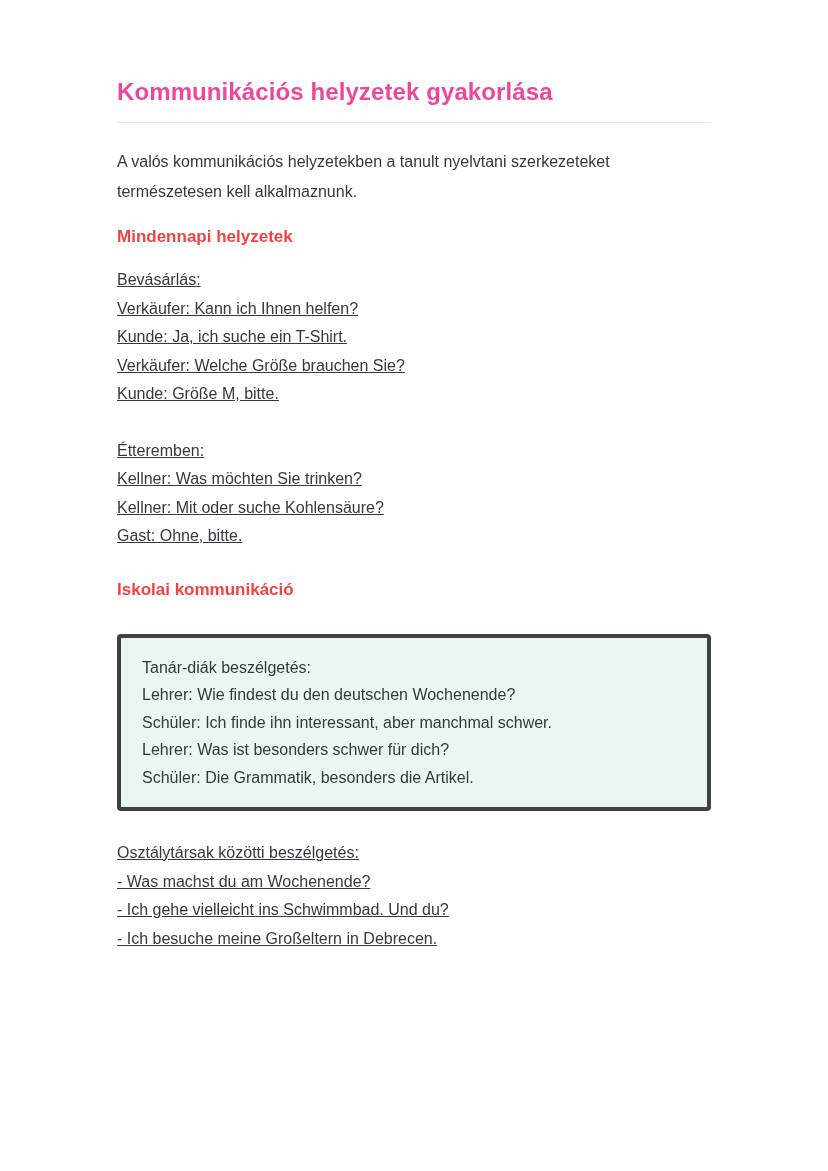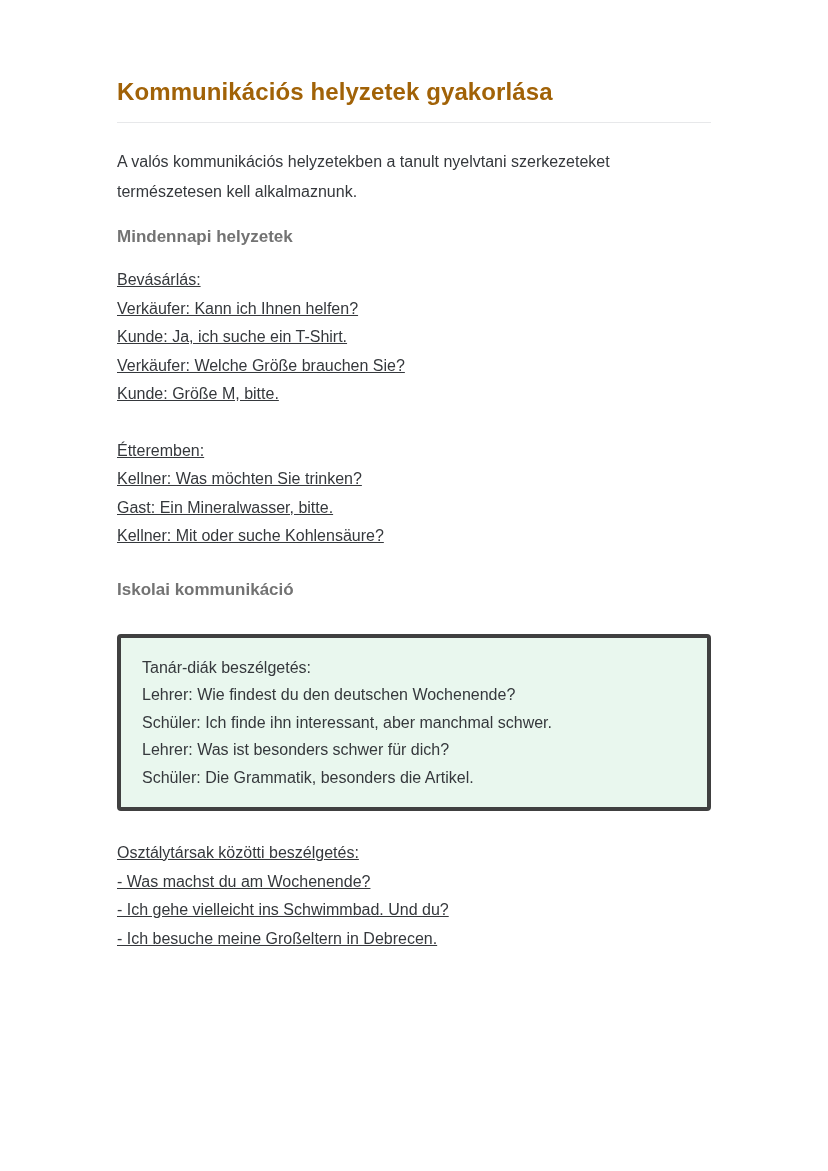--- a/index.html
+++ b/index.html
@@ -18,40 +18,40 @@
     box-sizing: border-box;
     width: 594px;
     margin-left: 117px;
     padding-top: 76px;
   }
   h1.doc-title {
     margin: 0 0 14px 0;
     font-size: 24px;
     line-height: 32px;
     font-weight: 700;
-    color: #a16207;
+    color: #ec4899;
     letter-spacing: 0.1px;
   }
   .title-rule {
     height: 0;
     border: none;
     border-top: 1px solid #e7e8ea;
     margin: 0 0 24px 0;
   }
   p.intro {
     margin: 0 0 8px 0;
     font-size: 16px;
     line-height: 29.5px;
   }
   h3.section-heading {
     margin: 20px 0 18px 0;
     font-size: 17px;
     line-height: 22px;
     font-weight: 700;
-    color: #737373;
+    color: #ef4444;
   }
   .block {
     margin: 0 0 28px 0;
     font-size: 16px;
     line-height: 28.5px;
     text-decoration: underline;
   }
   .block .line {
     display: block;
   }
@@ -86,22 +86,22 @@
     <span class="line">Bevásárlás:</span>
     <span class="line">Verkäufer: Kann ich Ihnen helfen?</span>
     <span class="line">Kunde: Ja, ich suche ein T-Shirt.</span>
     <span class="line">Verkäufer: Welche Größe brauchen Sie?</span>
     <span class="line">Kunde: Größe M, bitte.</span>
   </div>
 
   <div class="block">
     <span class="line">Étteremben:</span>
     <span class="line">Kellner: Was möchten Sie trinken?</span>
-    <span class="line">Gast: Ein Mineralwasser, bitte.</span>
     <span class="line">Kellner: Mit oder suche Kohlensäure?</span>
+    <span class="line">Gast: Ohne, bitte.</span>
   </div>
 
   <h3 class="section-heading">Iskolai kommunikáció</h3>
 
   <div class="callout">
     <span class="line">Tanár-diák beszélgetés:</span>
     <span class="line">Lehrer: Wie findest du den deutschen Wochenende?</span>
     <span class="line">Schüler: Ich finde ihn interessant, aber manchmal schwer.</span>
     <span class="line">Lehrer: Was ist besonders schwer für dich?</span>
     <span class="line">Schüler: Die Grammatik, besonders die Artikel.</span>

